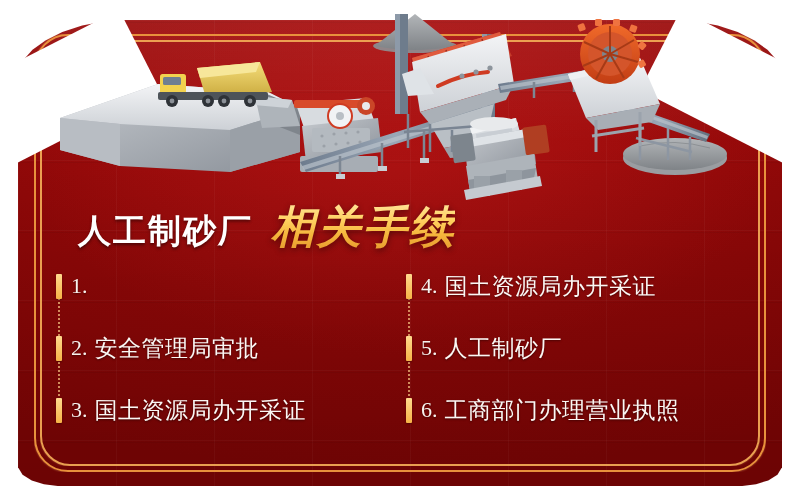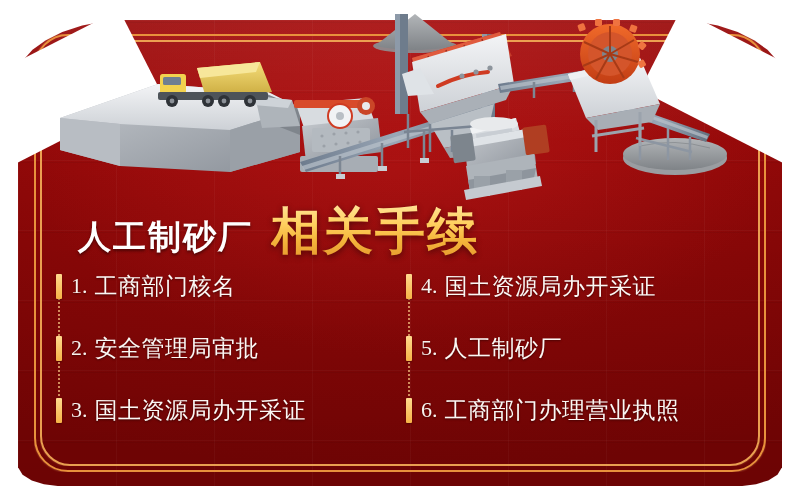--- a/index.html
+++ b/index.html
@@ -96,29 +96,30 @@
     display: flex; align-items: baseline; gap: 18px;
   }
   .title-white {
     font-size: 33px; font-weight: 700; color: #ffffff;
     letter-spacing: 2px;
     text-shadow: 0 2px 3px rgba(0,0,0,0.45);
     font-family: "DejaVu Sans", "Liberation Sans", sans-serif;
     margin-left: 16px;
   }
   .title-gold {
-    font-size: 50px; font-weight: 700;
+    font-size: 44px; font-weight: 700;
     letter-spacing: 2px;
     background: linear-gradient(to bottom, #ffe9a8 0%, #ffd060 38%, #f5b63c 62%, #e2902a 100%);
     -webkit-background-clip: text;
     background-clip: text;
     color: transparent;
     -webkit-text-fill-color: transparent;
     filter: drop-shadow(0 2px 3px rgba(0,0,0,0.45));
     font-family: "DejaVu Sans", "Liberation Sans", sans-serif;
+    font-style: italic;
   }
 
   
   .list-wrap {
     position: absolute;
     left: 56px; top: 272px;
     width: 700px; height: 170px;
     display: flex;
   }
   .list-col { position: relative; width: 350px; }
@@ -399,21 +400,20 @@
   </div>
 
   <div class="list-wrap">
 
     <div class="list-col left">
       <div class="dotline"></div>
 
       <div class="proc-item">
         <span class="proc-bar"></span>
         <span class="proc-num">1.</span>
-        <span class="proc-text">工商部门核名</span>
       </div>
 
       <div class="proc-item">
         <span class="proc-bar"></span>
         <span class="proc-num">2.</span>
         <span class="proc-text">安全管理局审批</span>
       </div>
 
       <div class="proc-item">
         <span class="proc-bar"></span>

